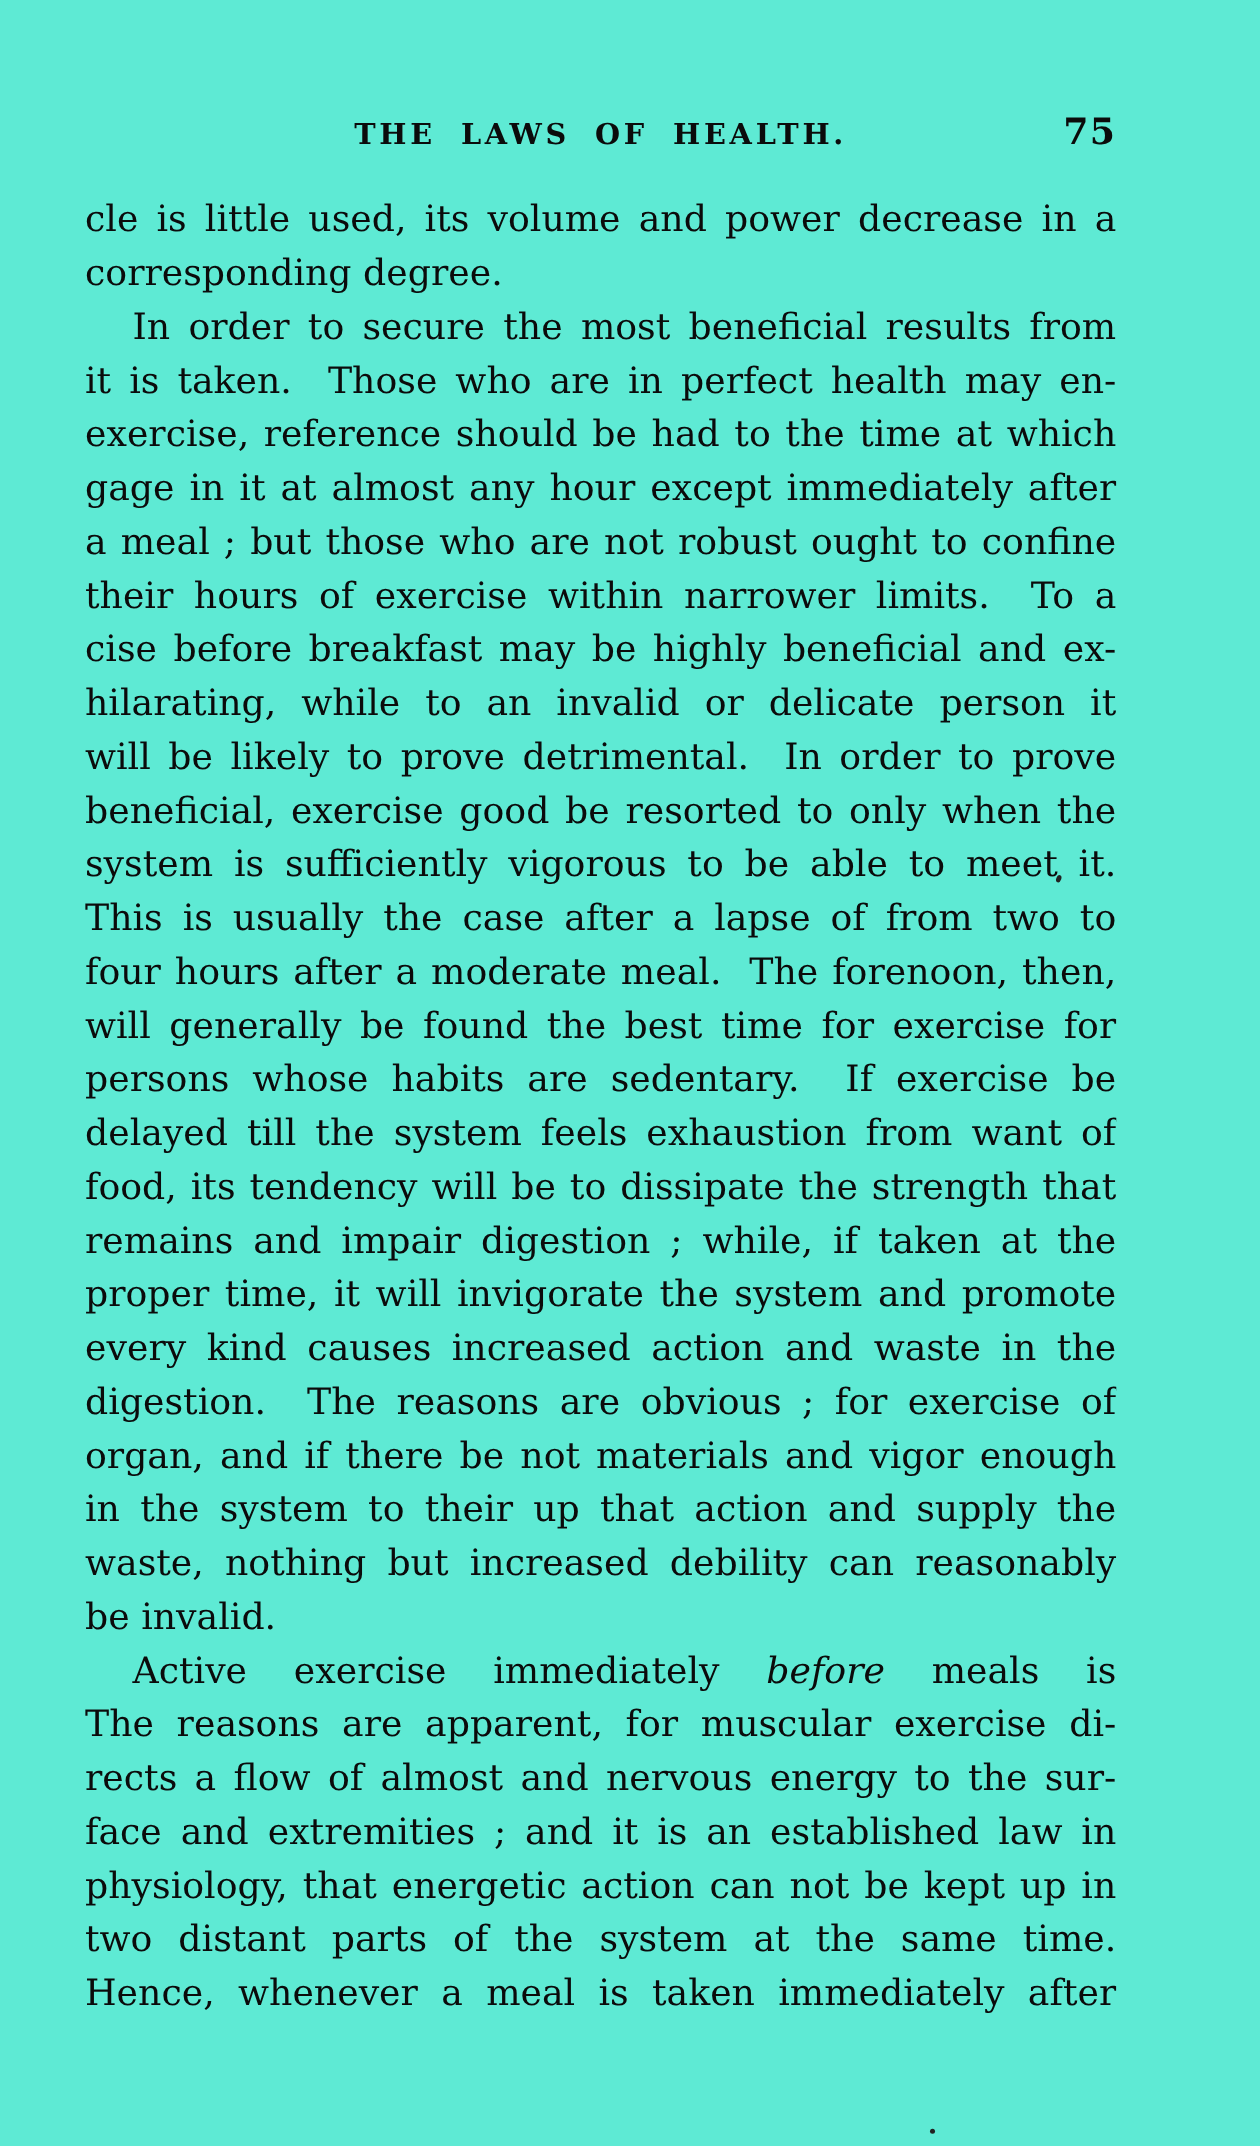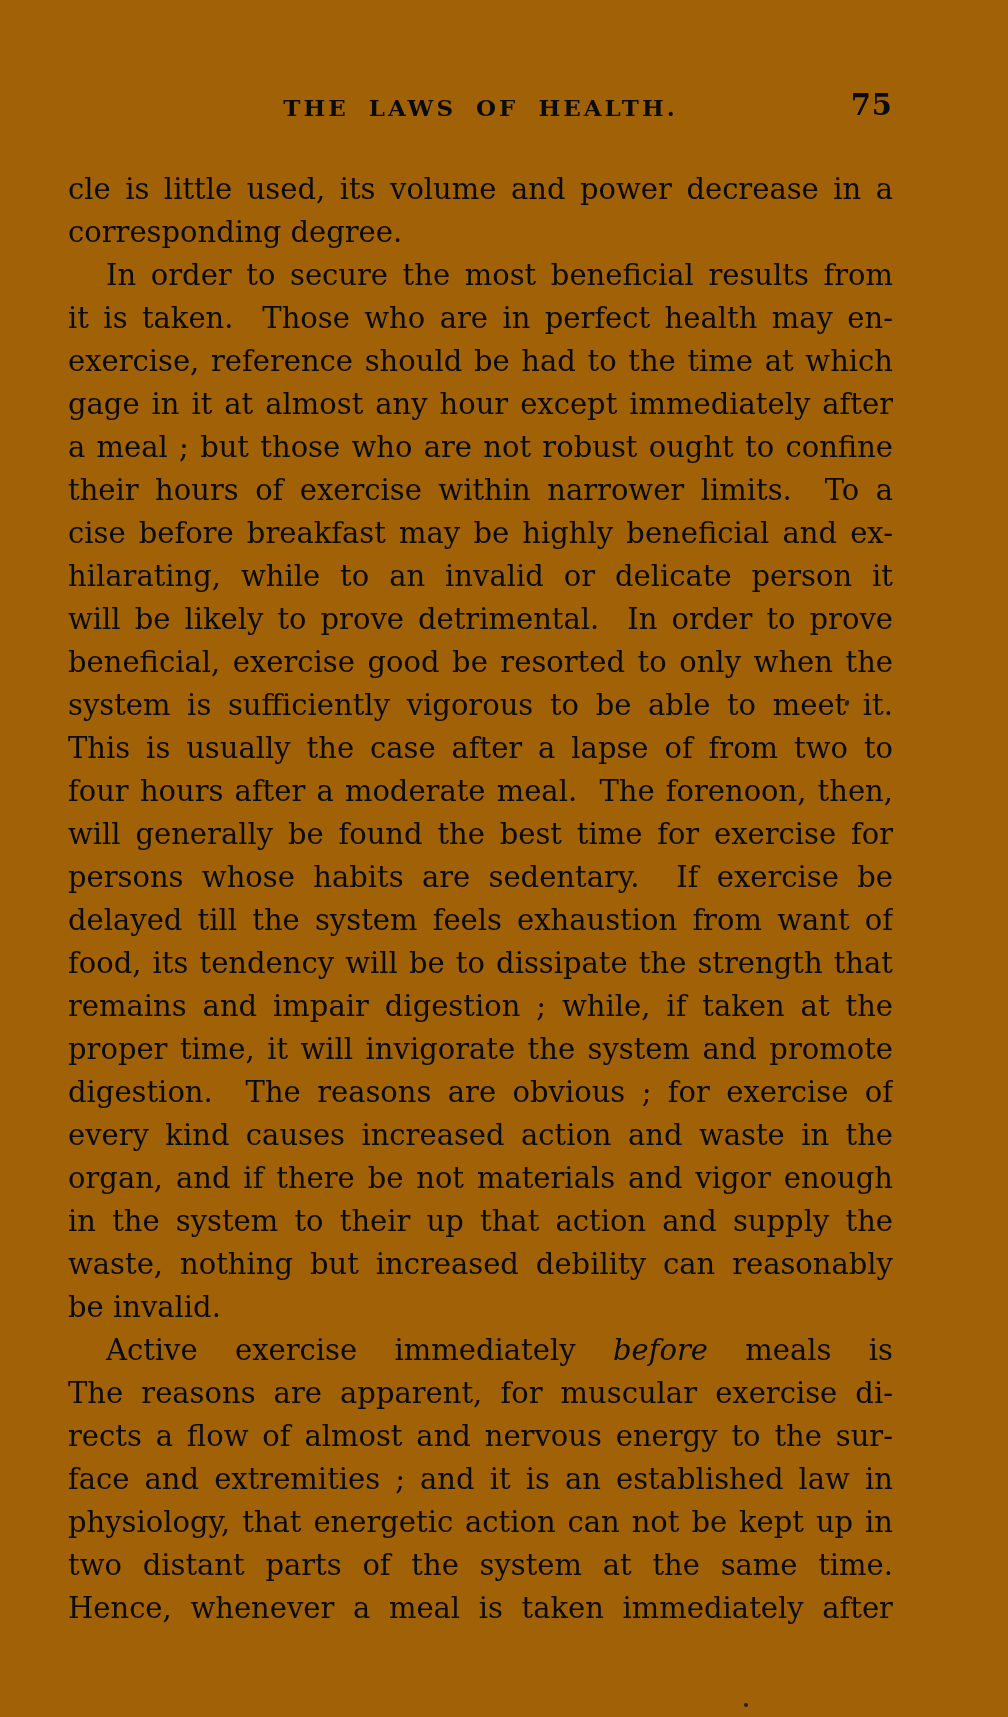--- a/index.html
+++ b/index.html
@@ -4,21 +4,21 @@
 <style>
   html, body {
     margin: 0;
     padding: 0;
     background: #e8e8e8;
   }
   .page {
     position: relative;
     width: 1008px;
     height: 1717px;
-    background: #a16207;
+    background: #5eead4;
     font-family: "DejaVu Serif", serif;
     color: #0b0b0b;
     overflow: hidden;
   }
   .running-header {
     position: absolute;
     left: 68px;
     top: 94px;
     width: 825px;
     height: 40px;
@@ -36,21 +36,21 @@
     position: absolute;
     right: 0;
     top: -6px;
     font-size: 29px;
     font-weight: 700;
     letter-spacing: 1px;
   }
   .text-block {
     position: absolute;
     left: 68px;
-    top: 168px;
+    top: 154px;
     width: 825px;
     font-size: 29px;
     line-height: 43px;
   }
   .line {
     white-space: pre-wrap;
     text-align: justify;
     text-align-last: justify;
     height: 43px;
     overflow: hidden;
@@ -98,22 +98,22 @@
       <div class="line">beneficial, exercise good be resorted to only when the</div>
       <div class="line">system is sufficiently vigorous to be able to meet it.</div>
       <div class="line">This is usually the case after a lapse of from two to</div>
       <div class="line">four hours after a moderate meal.  The forenoon, then,</div>
       <div class="line">will generally be found the best time for exercise for</div>
       <div class="line">persons whose habits are sedentary.  If exercise be</div>
       <div class="line">delayed till the system feels exhaustion from want of</div>
       <div class="line">food, its tendency will be to dissipate the strength that</div>
       <div class="line">remains and impair digestion ; while, if taken at the</div>
       <div class="line">proper time, it will invigorate the system and promote</div>
+      <div class="line">every kind causes increased action and waste in the</div>
       <div class="line">digestion.  The reasons are obvious ; for exercise of</div>
-      <div class="line">every kind causes increased action and waste in the</div>
       <div class="line">organ, and if there be not materials and vigor enough</div>
       <div class="line">in the system to their up that action and supply the</div>
       <div class="line">waste, nothing but increased debility can reasonably</div>
       <div class="line nojust">be invalid.</div>
       <div class="line indent"><span>Active exercise immediately </span><em>before</em><span> meals is injurious.</span></div>
       <div class="line">The reasons are apparent, for muscular exercise di-</div>
       <div class="line">rects a flow of almost and nervous energy to the sur-</div>
       <div class="line">face and extremities ; and it is an established law in</div>
       <div class="line">physiology, that energetic action can not be kept up in</div>
       <div class="line">two distant parts of the system at the same time.</div>

